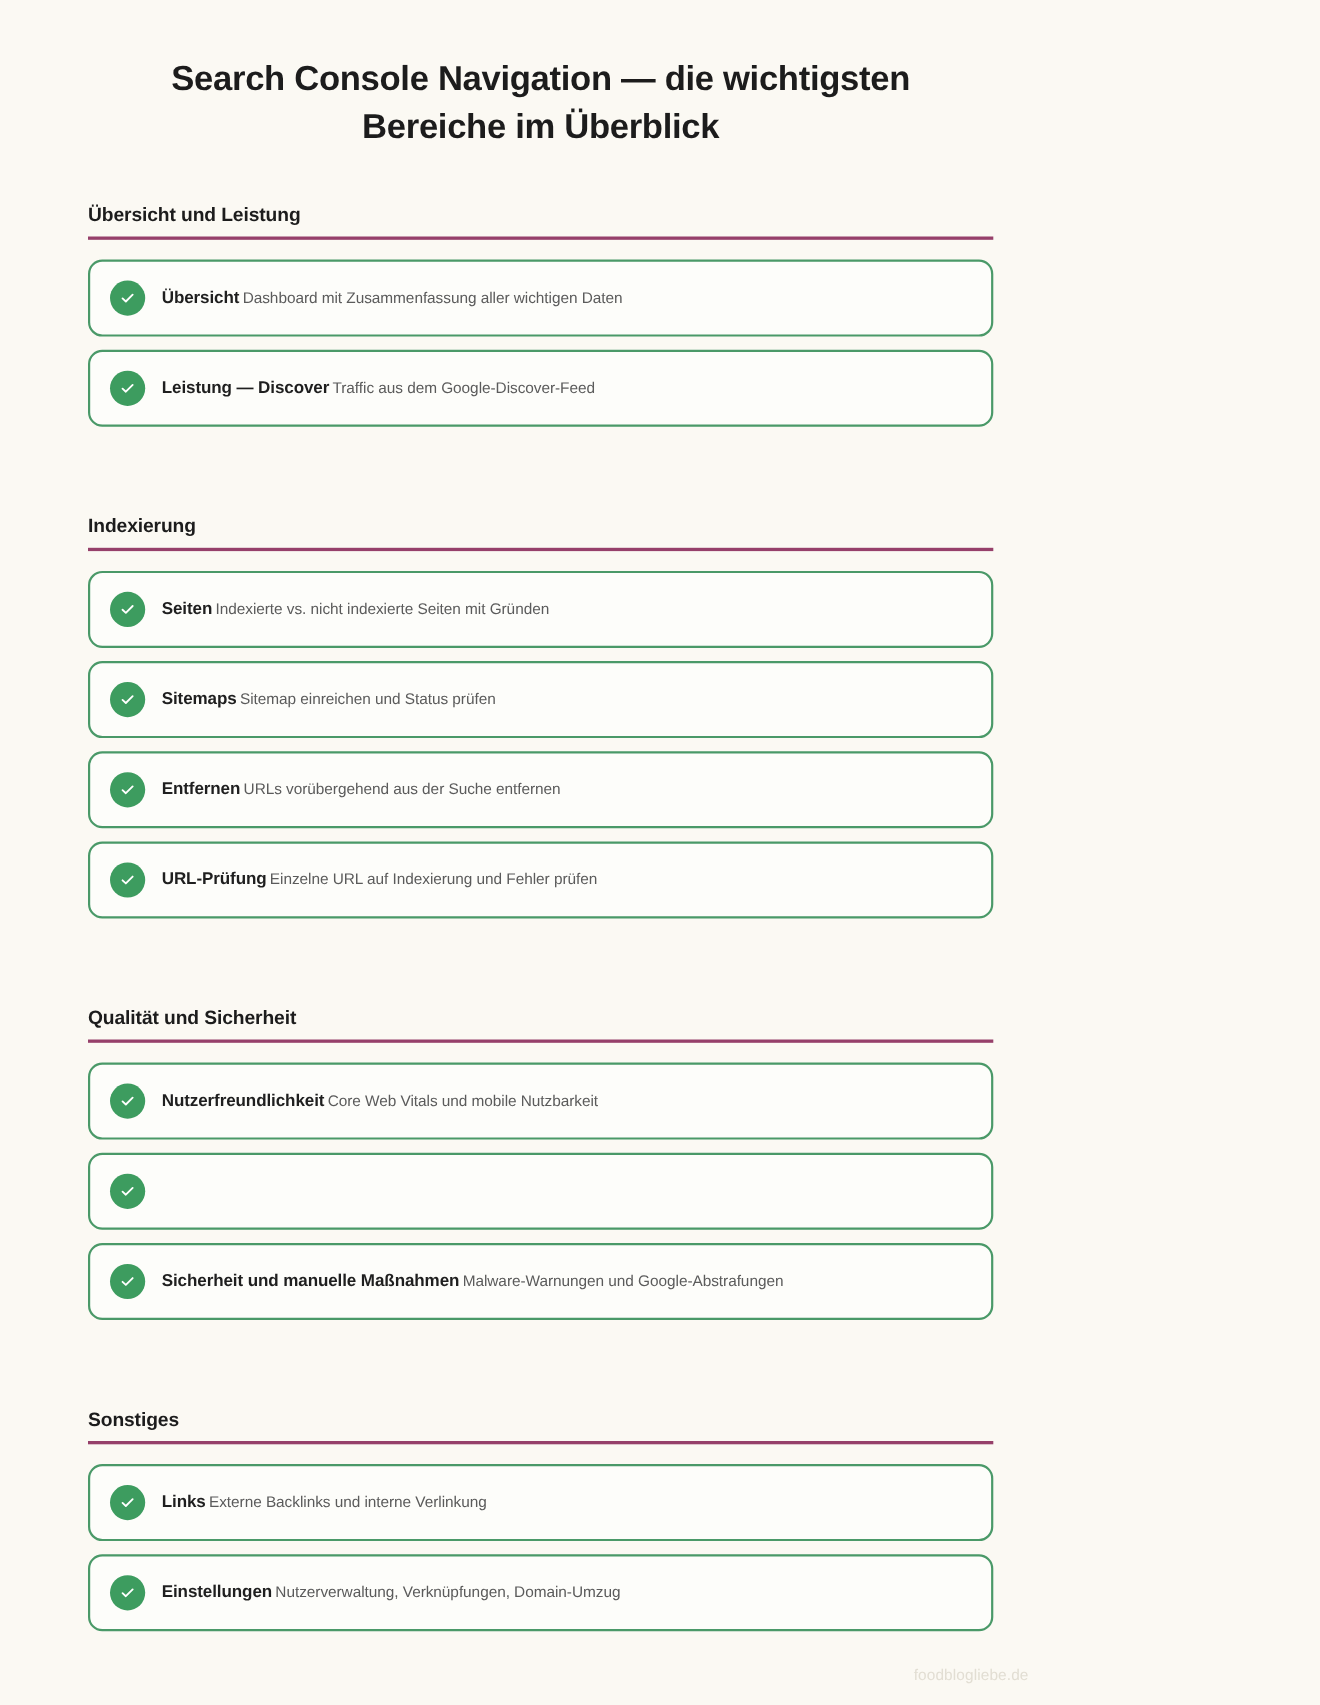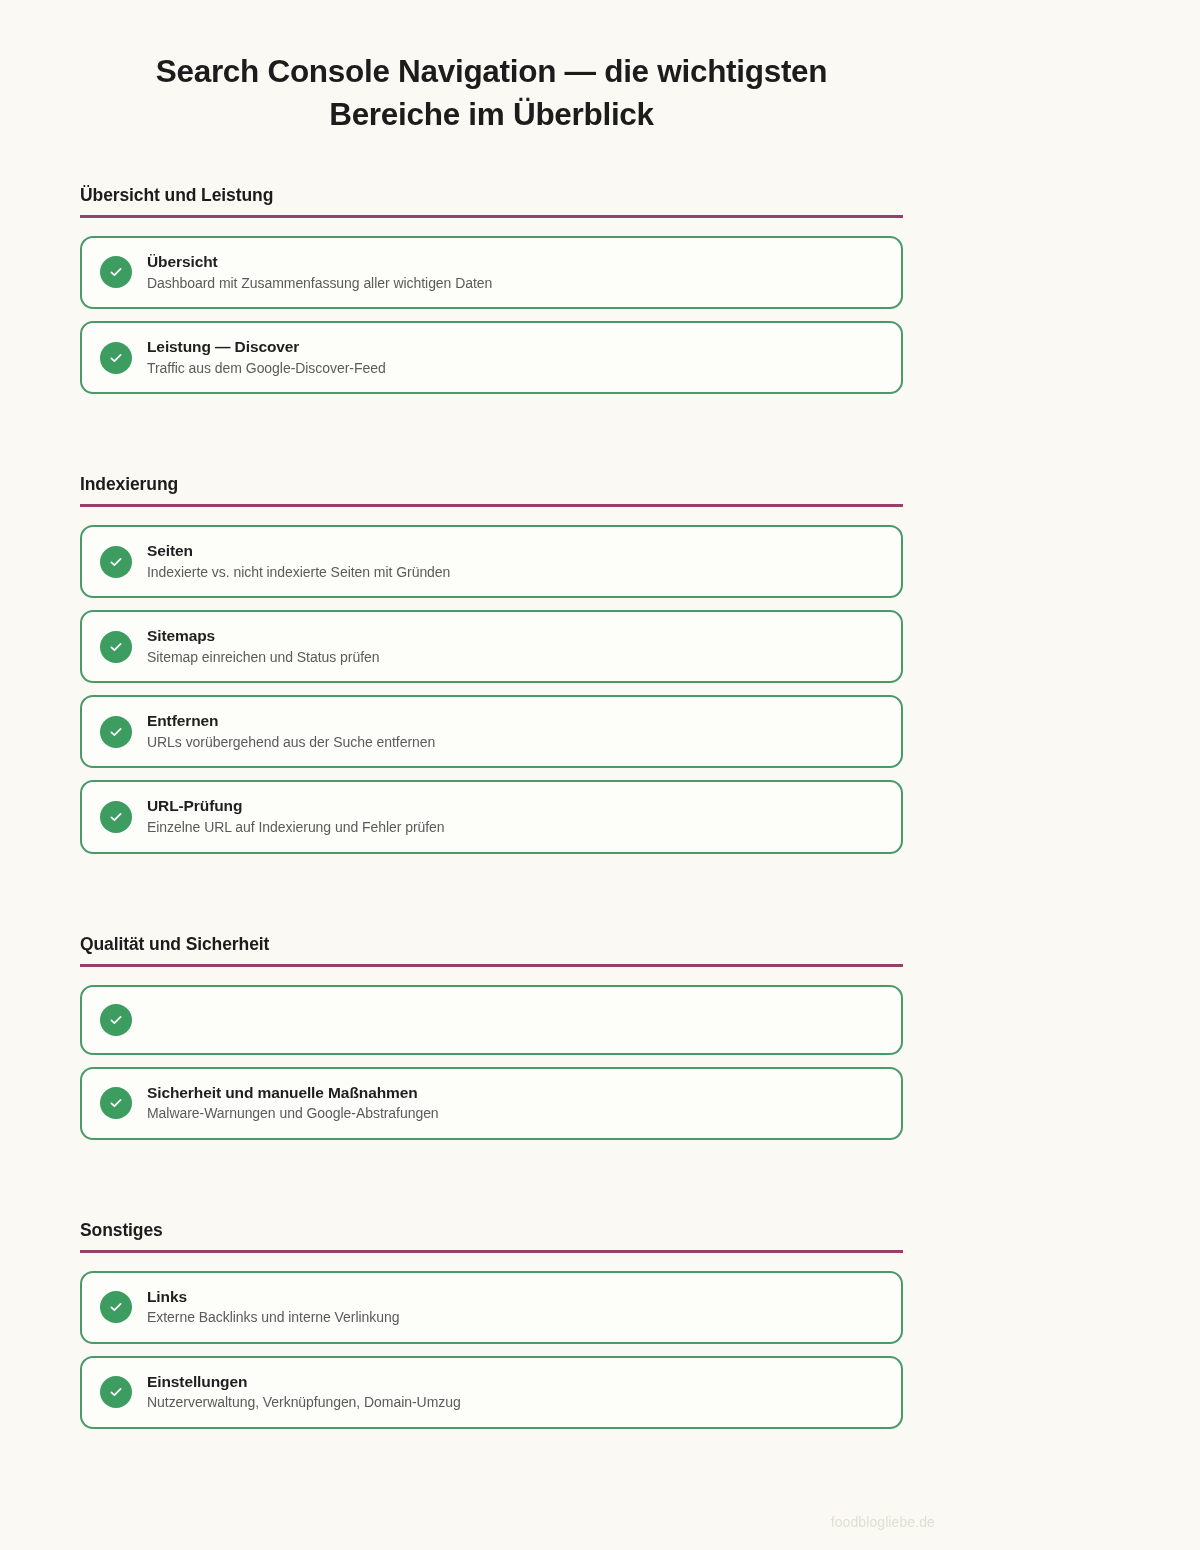--- a/index.html
+++ b/index.html
@@ -79,21 +79,21 @@
     height: 32px;
     border-radius: 50%;
     background: #3d9c5f;
     display: flex;
     align-items: center;
     justify-content: center;
   }
 
   .check-icon svg { display: block; }
 
-  .card-text { display: flex; flex-direction: column; gap: 3px; }
+  .card-text { display: flex; flex-direction: row; gap: 3px; }
 
   .card-title {
     font-size: 15.5px;
     font-weight: bold;
     color: #1f1f1f;
     letter-spacing: -0.1px;
     line-height: 1.2;
   }
 
   .card-sub {
@@ -207,20 +207,31 @@
       <div class="section">
         <div class="section-header">Qualität und Sicherheit</div>
         <div class="section-divider"></div>
         <div class="card-list">
           <div class="card">
             <span class="check-icon">
               <svg width="16" height="16" viewBox="0 0 16 16" fill="none">
                 <path d="M3.4 8.3 L6.4 11.1 L12.6 4.9" stroke="#ffffff" stroke-width="1.7" stroke-linecap="round" stroke-linejoin="round"></path>
               </svg>
             </span>
+            <div class="card-text">
+              <div class="card-title">Nutzerfreundlichkeit</div>
+              <div class="card-sub">Core Web Vitals und mobile Nutzbarkeit</div>
+            </div>
+          </div>
+          <div class="card">
+            <span class="check-icon">
+              <svg width="16" height="16" viewBox="0 0 16 16" fill="none">
+                <path d="M3.4 8.3 L6.4 11.1 L12.6 4.9" stroke="#ffffff" stroke-width="1.7" stroke-linecap="round" stroke-linejoin="round"></path>
+              </svg>
+            </span>
           </div>
           <div class="card">
             <span class="check-icon">
               <svg width="16" height="16" viewBox="0 0 16 16" fill="none">
                 <path d="M3.4 8.3 L6.4 11.1 L12.6 4.9" stroke="#ffffff" stroke-width="1.7" stroke-linecap="round" stroke-linejoin="round"></path>
               </svg>
             </span>
             <div class="card-text">
               <div class="card-title">Sicherheit und manuelle Maßnahmen</div>
               <div class="card-sub">Malware-Warnungen und Google-Abstrafungen</div>

